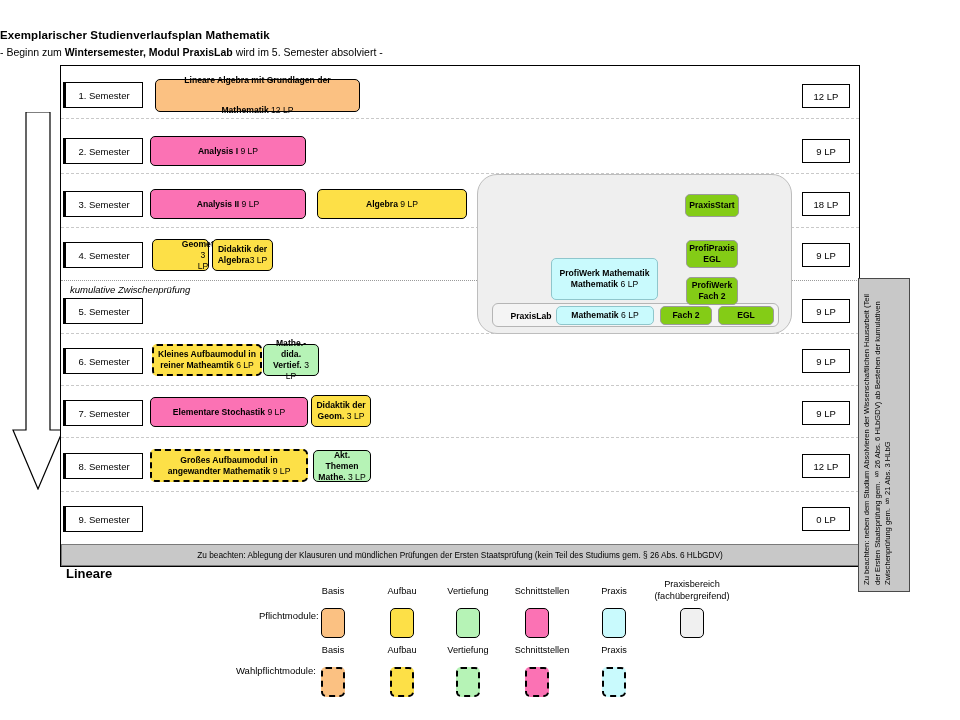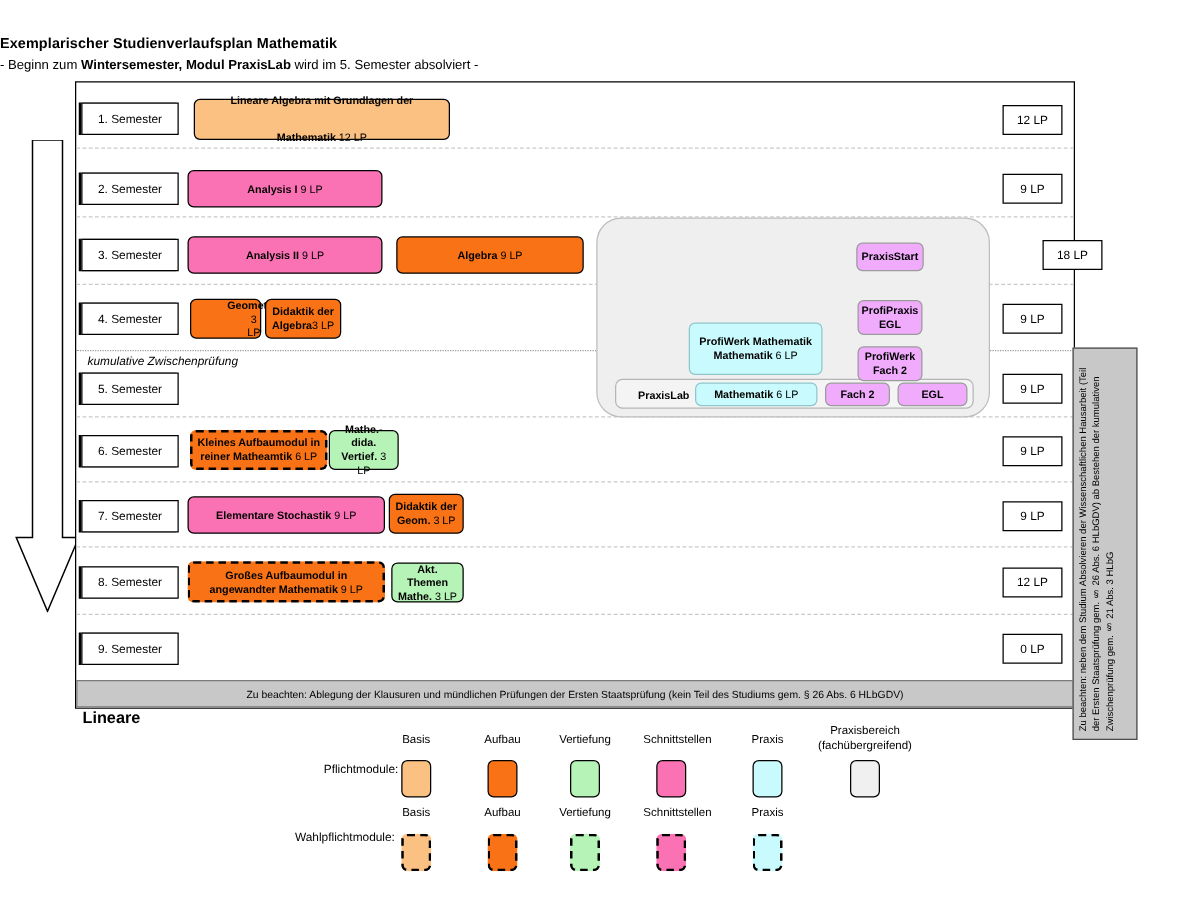--- a/index.html
+++ b/index.html
@@ -45,38 +45,38 @@
   .mod{
     position:absolute;box-sizing:border-box;
     border:1px solid #000;border-radius:5px;
     display:flex;align-items:center;justify-content:center;text-align:center;
     font-size:8.6px;line-height:11px;padding:1px 3px;
     font-weight:bold;
   }
   .mod .lp{font-weight:normal;}
   .mod.wahl{border:2px dashed #000;border-radius:5px;}
   .c-basis{background:#fbc182;gap:19px;}
-  .c-aufbau{background:#f97316;}
+  .c-aufbau{background:#fde047;}
   .c-vertief{background:#b6f3b6;}
   .c-schnitt{background:#fb72b4;}
   .c-praxis{background:#c9fafd;}
   .c-bereich{background:#f0f0f0;}
 
   
   .praxis-panel{
     position:absolute;left:477px;top:174px;width:315px;height:160px;
     background:#efefef;border:1px solid #bdbdbd;border-radius:20px;box-sizing:border-box;
   }
   .praxis-strip{
     position:absolute;left:492px;top:303px;width:287px;height:24px;
     background:#f4f4f4;border:1px solid #b5b5b5;border-radius:6px;box-sizing:border-box;
   }
   .pchip{
     position:absolute;box-sizing:border-box;
-    border:1px solid #9b9b9b;border-radius:5px;background:#f0abfc;
+    border:1px solid #9b9b9b;border-radius:5px;background:#84cc16;
     display:flex;align-items:center;justify-content:center;text-align:center;
     font-size:8.6px;line-height:11px;font-weight:bold;
   }
   .pchip .lp{font-weight:normal;}
   .pchip.cyan{background:#c9fafd;border-color:#8fc6cc;}
 
   
   .zw-note{
     position:absolute;left:70px;top:284px;font-size:9.5px;font-style:italic;
   }
@@ -146,21 +146,21 @@
   <div class="sem-box" style="top:191px;">3. Semester</div>
   <div class="sem-box" style="top:242px;">4. Semester</div>
   <div class="sem-box" style="top:298px;">5. Semester</div>
   <div class="sem-box" style="top:348px;">6. Semester</div>
   <div class="sem-box" style="top:400px;">7. Semester</div>
   <div class="sem-box" style="top:453px;">8. Semester</div>
   <div class="sem-box" style="top:506px;">9. Semester</div>
 
   <div class="lp-box" style="top:84px;">12 LP</div>
   <div class="lp-box" style="top:139px;">9 LP</div>
-  <div class="lp-box" style="top:192px;margin-left:32px;">18 LP</div>
+  <div class="lp-box" style="top:192px;">18 LP</div>
   <div class="lp-box" style="top:243px;">9 LP</div>
   <div class="lp-box" style="top:299px;">9 LP</div>
   <div class="lp-box" style="top:349px;">9 LP</div>
   <div class="lp-box" style="top:401px;">9 LP</div>
   <div class="lp-box" style="top:454px;">12 LP</div>
   <div class="lp-box" style="top:507px;">0 LP</div>
 
   <div class="praxis-panel"></div>
   <div class="praxis-strip"></div>
 

